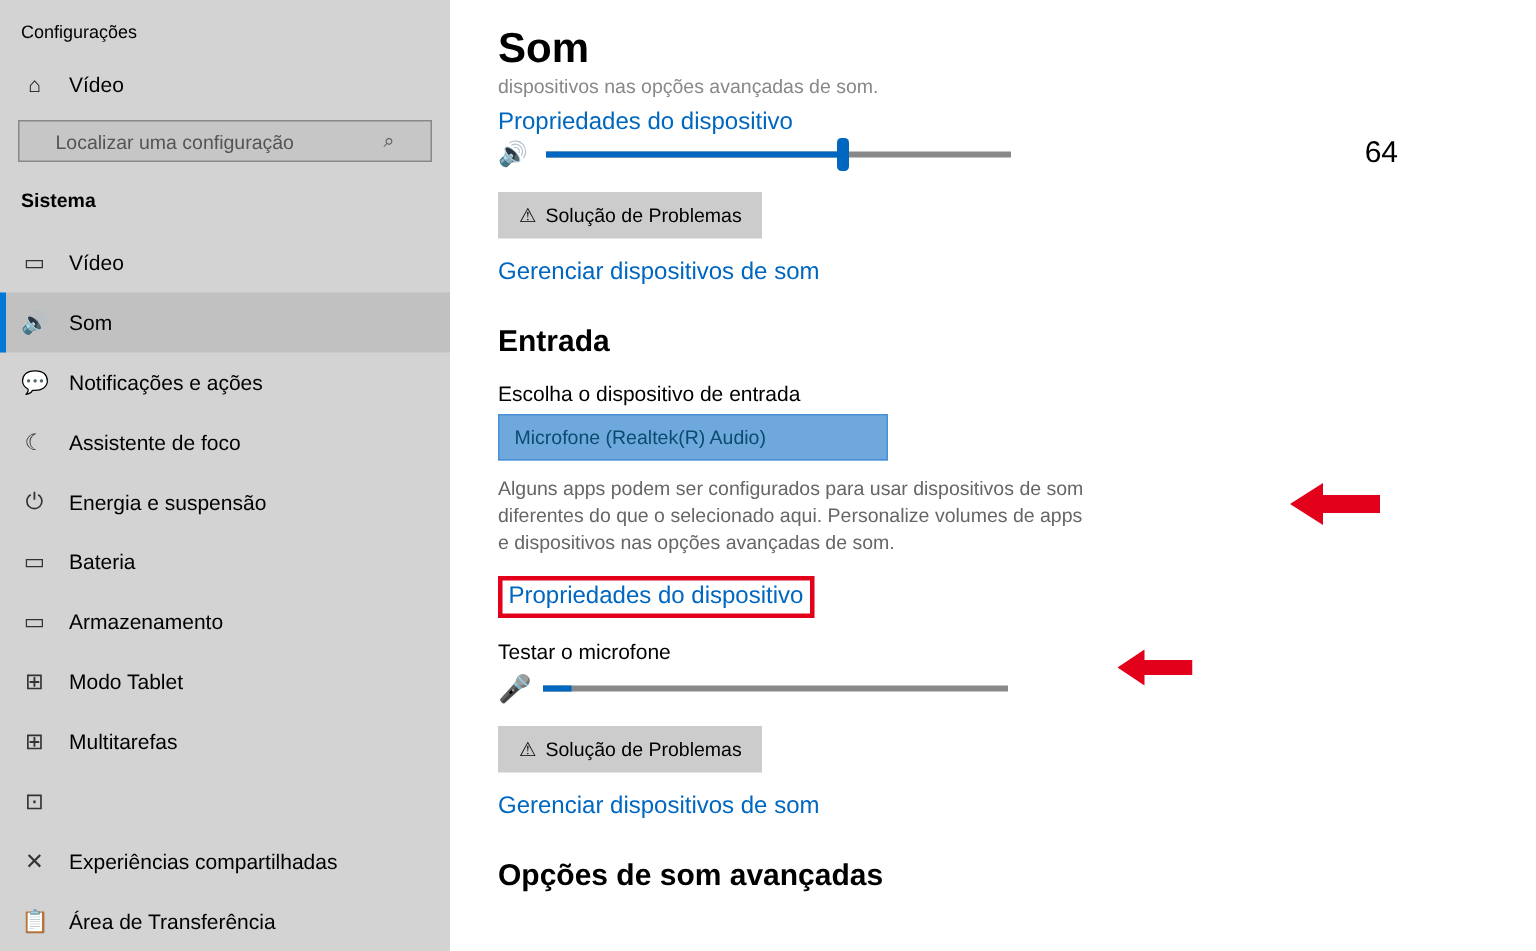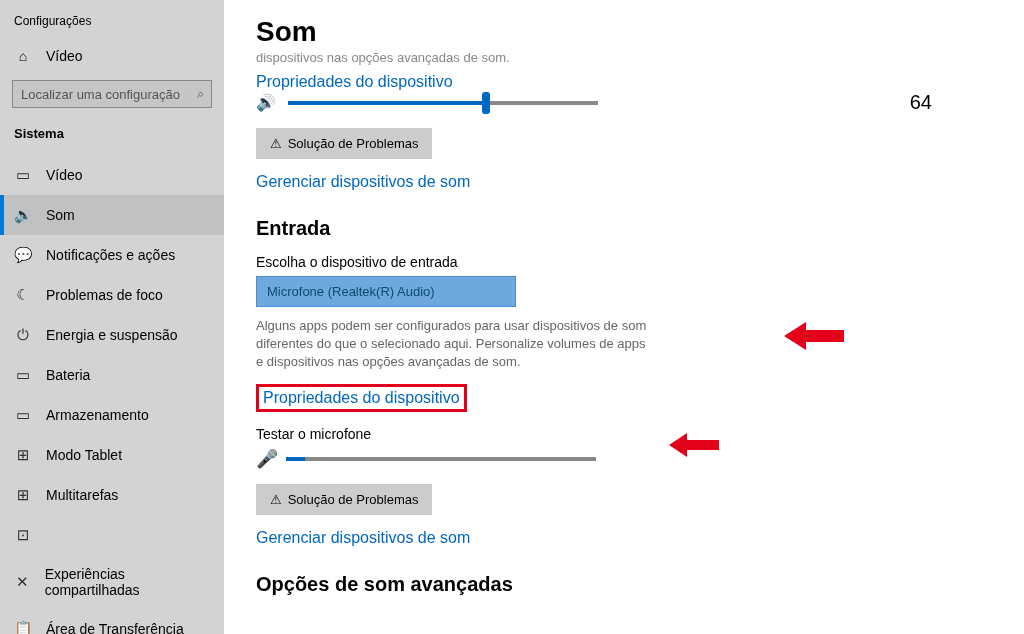--- a/index.html
+++ b/index.html
@@ -1,23 +1,23 @@
 <!DOCTYPE html>
 <html><head>
 <meta charset="utf-8">
 <style>
 * { margin: 0; padding: 0; box-sizing: border-box; font-family: "Segoe UI", sans-serif; }
 body { background: #fff; width: 1024px; height: 634px; overflow: hidden; display: flex; }
 
 
-.sidebar { width: 224px; background: #d3d3d3; height: 100%; padding-top: 10px; }
+.sidebar { width: 300px; background: #d3d3d3; height: 100%; padding-top: 10px; }
 .sidebar-title { font-size: 12px; padding: 4px 14px 10px; color: #000; }
 .home-row { display: flex; align-items: center; gap: 14px; padding: 10px 14px; font-size: 14px; }
 .home-row span.icon { width: 18px; text-align: center; }
-.search-box { margin: 6px 12px 14px; border: 1px solid #888; background: #c6c6c6; display: flex; align-items: center; padding: 5px 8px; }
+.search-box { margin: 6px 12px 14px; border: 1px solid #888; background: #c6c6c6; display: flex; align-items: center; padding: 5px 24px; }
 .search-box input { background: transparent; border: none; outline: none; font-size: 13px; flex: 1; color: #333; }
 .search-box input::placeholder { color: #555; }
 .search-box .sicon { color: #555; font-size: 13px; }
 .section-label { font-size: 13px; font-weight: 600; padding: 4px 14px 14px; }
 .nav-item { display: flex; align-items: center; gap: 14px; padding: 11px 14px; font-size: 14px; color: #000; cursor: pointer; }
 .nav-item .icon { width: 18px; text-align: center; font-size: 15px; color: #333; }
 .nav-item.active { background: #c1c1c1; position: relative; }
 .nav-item.active::before { content: ""; position: absolute; left: 0; top: 0; bottom: 0; width: 4px; background: #0078d7; }
 
 
@@ -70,21 +70,21 @@
   <div class="nav-item active">
     <span class="icon">🔊</span>
     <span>Som</span>
   </div>
   <div class="nav-item">
     <span class="icon">💬</span>
     <span>Notificações e ações</span>
   </div>
   <div class="nav-item">
     <span class="icon">☾</span>
-    <span>Problemas de foco</span>
+    <span>Assistente de foco</span>
   </div>
   <div class="nav-item">
     <span class="icon">⏻</span>
     <span>Energia e suspensão</span>
   </div>
   <div class="nav-item">
     <span class="icon">▭</span>
     <span>Bateria</span>
   </div>
   <div class="nav-item">

